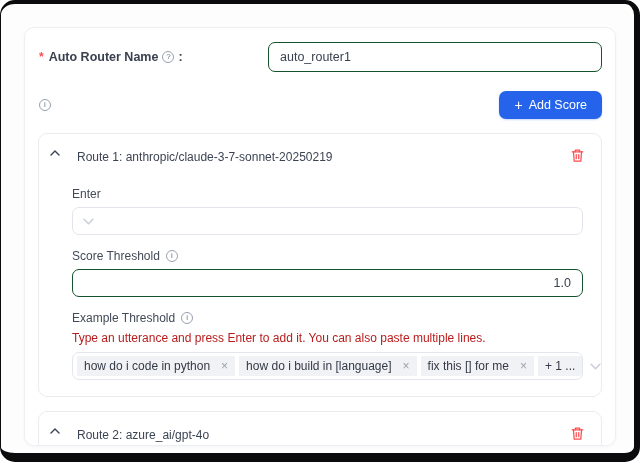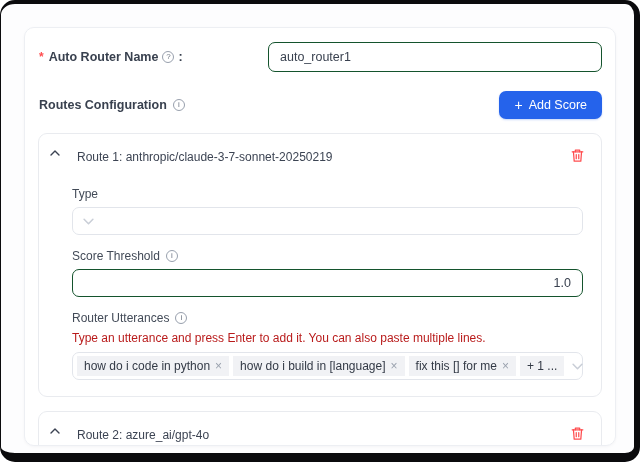--- a/index.html
+++ b/index.html
@@ -75,21 +75,21 @@
   .chevron-down { width:11px; height:11px; color:#c9ced7; flex:0 0 11px; }
   .small-input { height:28px;text-align:right; }
   .field-gap { margin-top:14px; }
   .help-text { font-size:12px; color:#b91c1c; margin:2px 0 7px 0; }
   .tags-box {
     min-height:28px; border:1px solid #e2e5eb; border-radius:7px; background:#fff;
     display:flex; align-items:center; padding:2px 10px 2px 4px; gap:4px; cursor:text;
   }
   .tag {
     background:#f1f2f5; border-radius:0; padding:3px 7px; font-size:12px;
-    font-weight:500; color:#333a46; display:inline-flex; align-items:center; gap:5px;
+    font-weight:500; color:#333a46; display:inline-flex; align-items:center; gap:11px;
     white-space:nowrap; line-height:1.2;
   }
   .tag-close { color:#9aa2ae; font-size:12px; cursor:pointer; line-height:1; }
   .tags-spacer { flex:1; }
 </style>
 </head>
 <body>
 
 <div class="window">
   <div class="card">
@@ -99,21 +99,20 @@
         <span class="req">*</span>
         <span>Auto Router Name</span>
         <span class="circ-icon">?</span>
         <span>:</span>
       </div>
       <input class="text-input" type="text" value="auto_router1" style="">
     </div>
 
     <div class="routes-row">
       <div class="routes-label">
-        <span>Routes Configuration</span>
         <span class="circ-icon">i</span>
       </div>
       <button class="add-route-btn">
         <span class="plus-glyph">+</span>
         <span>Add Score</span>
       </button>
     </div>
 
     <div class="route-panel">
       <div class="panel-header">
@@ -126,36 +125,36 @@
             <path d="M3.5 6h17"></path>
               <path d="M8.5 6V3.5h7V6"></path>
               <path d="M5.5 6l1.2 15h10.6L18.5 6"></path>
             <path d="M10 10.5v6.5M14 10.5v6.5"></path>
           </g>
         </svg>
       </div>
       <div class="panel-body">
 
         <div class="field-label">
-          <span>Type</span>
+          <span>Enter</span>
         </div>
         <div class="select-box">
           <svg class="chevron-down" viewBox="0 0 10 7">
             <path d="M1 1.5 L5 5.5 L9 1.5" fill="none" stroke="currentColor" stroke-width="1.4" stroke-linecap="round" stroke-linejoin="round"></path>
           </svg>
         </div>
 
         <div class="field-label field-gap">
           <span>Score Threshold</span>
           <span class="circ-icon">i</span>
         </div>
         <input class="text-input small-input" type="text" value="1.0" style="">
 
         <div class="field-label field-gap">
-          <span>Router Utterances</span>
+          <span>Example Threshold</span>
           <span class="circ-icon">i</span>
         </div>
         <div class="help-text">Type an utterance and press Enter to add it. You can also paste multiple lines.</div>
         <div class="tags-box">
           <span class="tag">
             <span>how do i code in python</span>
             <span class="tag-close">×</span>
           </span>
           <span class="tag">
             <span>how do i build in [language]</span>

